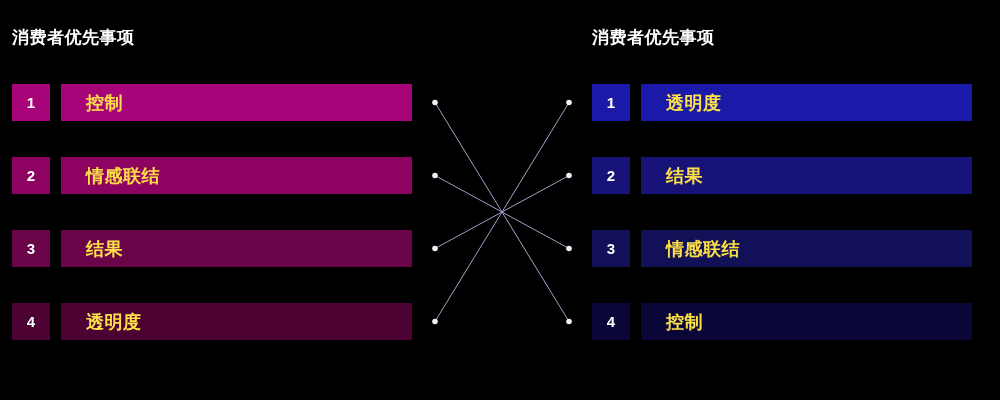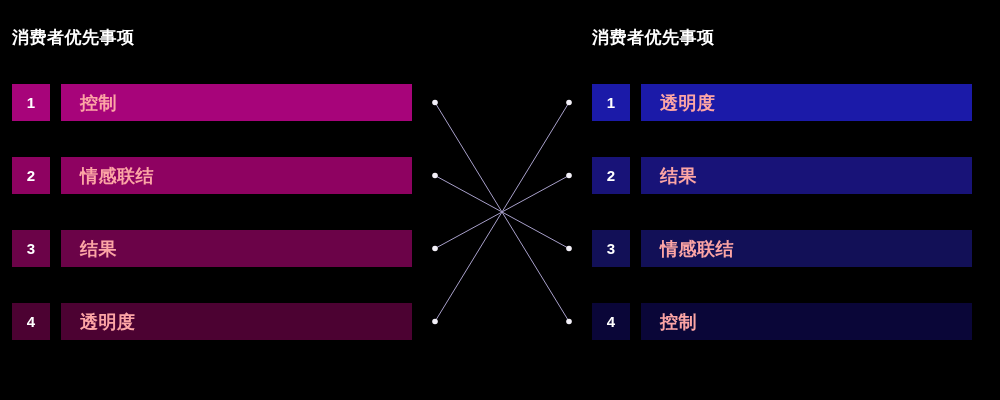--- a/index.html
+++ b/index.html
@@ -45,23 +45,23 @@
     justify-content: center;
     color: #ffffff;
     font-size: 15px;
     font-weight: bold;
     flex: none;
   }
   .bar {
     height: 37px;
     display: flex;
     align-items: center;
-    padding-left: 19px;
+    padding-left: 25px;
     box-sizing: border-box;
-    color: #fca5a5;
+    color: #fde047;
     font-size: 18px;
     font-weight: bold;
     letter-spacing: 0.5px;
     white-space: nowrap;
   }
   .rows.left  .bar { width: 351px; }
   .rows.right .bar { width: 350px; }
   #connector-svg {
     position: absolute;
     left: 0; top: 0;

